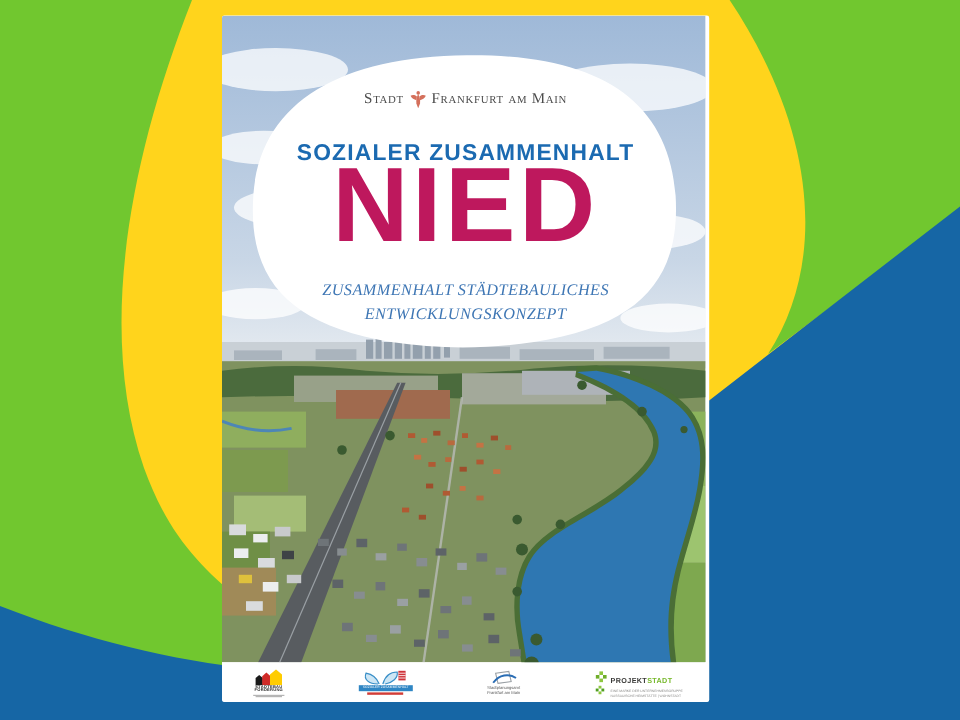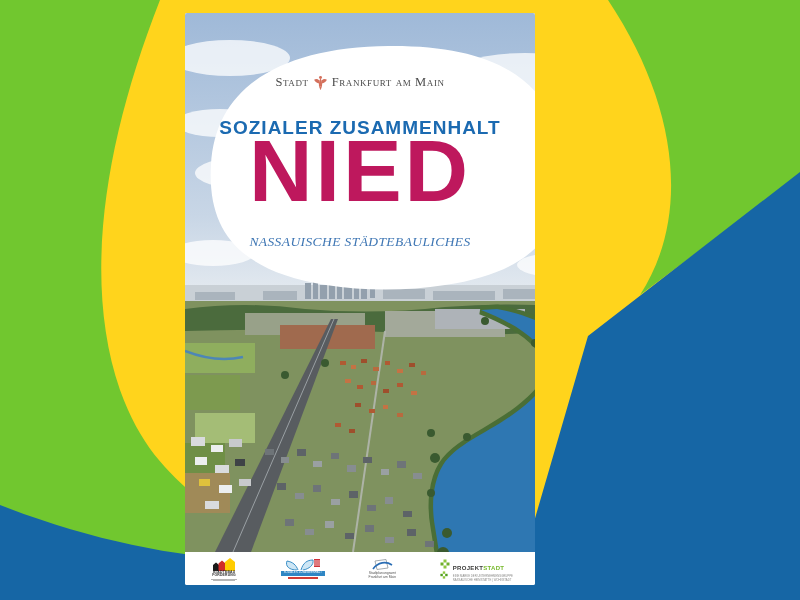--- a/index.html
+++ b/index.html
@@ -1,18 +1,18 @@
 <!DOCTYPE html>
 <html><head>
 <meta charset="utf-8">
 <style>
   html,body{margin:0;padding:0;background:#ddd;}
   .stage{position:relative;width:800px;height:600px;overflow:hidden;font-family:"Liberation Sans",sans-serif;}
   .bg{position:absolute;left:0;top:0;}
-  .cover{position:absolute;left:185px;top:13px;width:350px;height:572px;background:#fff;border-radius:2px;overflow:hidden;}
+  .cover{position:absolute;left:185px;top:13px;width:406px;height:572px;background:#fff;border-radius:2px;overflow:hidden;}
   .photo{position:absolute;left:0;top:0;}
   .blob{position:absolute;left:0;top:0;}
   .head{position:absolute;left:0;top:0;width:100%;text-align:center;}
   .citylogo{position:absolute;top:61px;width:100%;display:flex;align-items:center;justify-content:center;gap:4px;
             font-family:"Liberation Serif",serif;font-variant:small-caps;letter-spacing:.6px;
             font-size:12.5px;color:#4b4b4b;}
   .kicker{position:absolute;top:104px;width:100%;margin:0;font-size:19px;font-weight:bold;
           letter-spacing:1px;color:#1B6AB1;}
   .title{position:absolute;top:116px;width:100%;margin:0;font-size:88px;line-height:.95;
          font-weight:bold;letter-spacing:3px;color:#be185d;}
@@ -202,21 +202,22 @@
             <path d="M6,6 C4,4.5 2.5,4.5 1,5.5 C2,7.6 3.6,8.6 5.6,8.9 Z"></path>
             <path d="M8,6 C10,4.5 11.5,4.5 13,5.5 C12,7.6 10.4,8.6 8.4,8.9 Z"></path>
             <path d="M5.7,12 L8.3,12 L7,15.2 Z"></path>
           </g>
         </svg>
         <span>Frankfurt am Main</span>
       </div>
       <h2 class="kicker">SOZIALER ZUSAMMENHALT</h2>
       <h1 class="title">NIED</h1>
       <p class="subtitle">
-        <span>NASSAUISCHE STÄDTEBAULICHES</span><br>
+        <span>ZUSAMMENHALT STÄDTEBAULICHES</span><br>
+        <span>ENTWICKLUNGSKONZEPT</span>
       </p>
     </header>
 
     <footer class="footerbar">
 
       <div class="flogo">
         <svg width="26" height="15" viewBox="0 0 26 15">
           <path d="M2,15 L2,9 L5,6.5 L8,9 L8,15 Z" fill="#1A1A1A"></path>
           <path d="M7.5,15 L7.5,7.5 L11,4.5 L14.5,7.5 L14.5,15 Z" fill="#D02B28"></path>
           <path d="M14,15 L14,6 L19,2 L24,6 L24,15 Z" fill="#FFCC00"></path>

